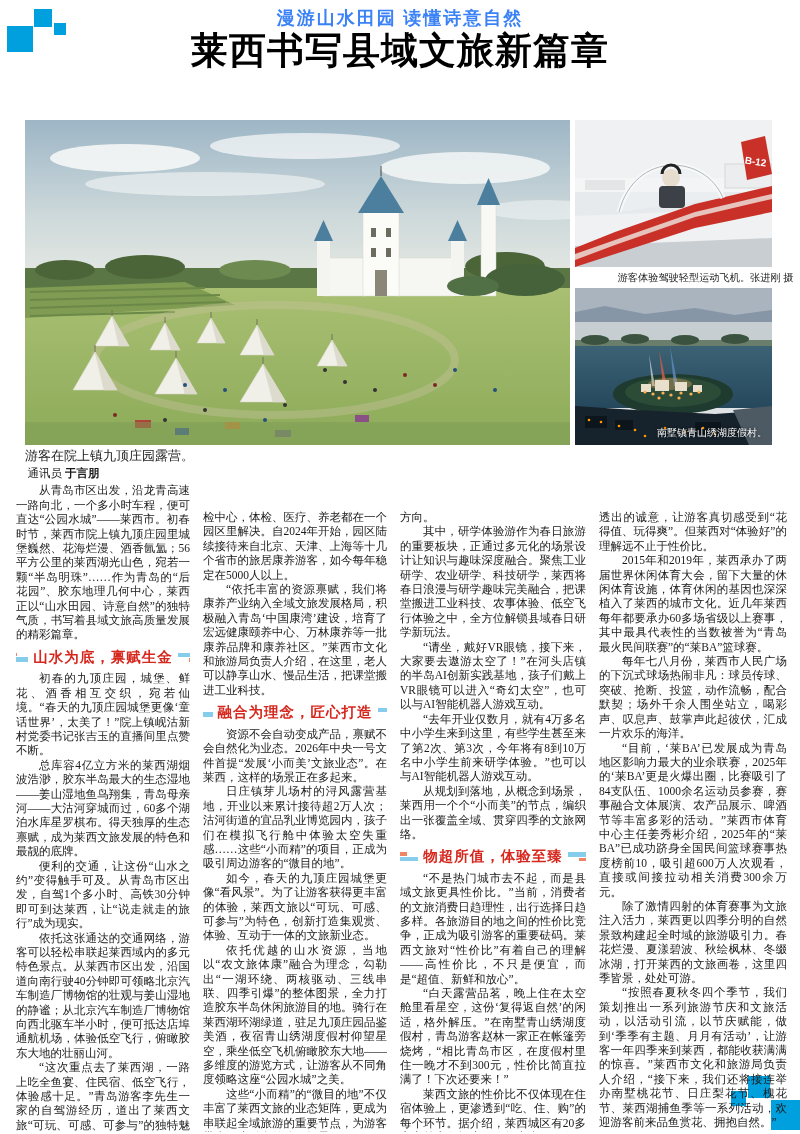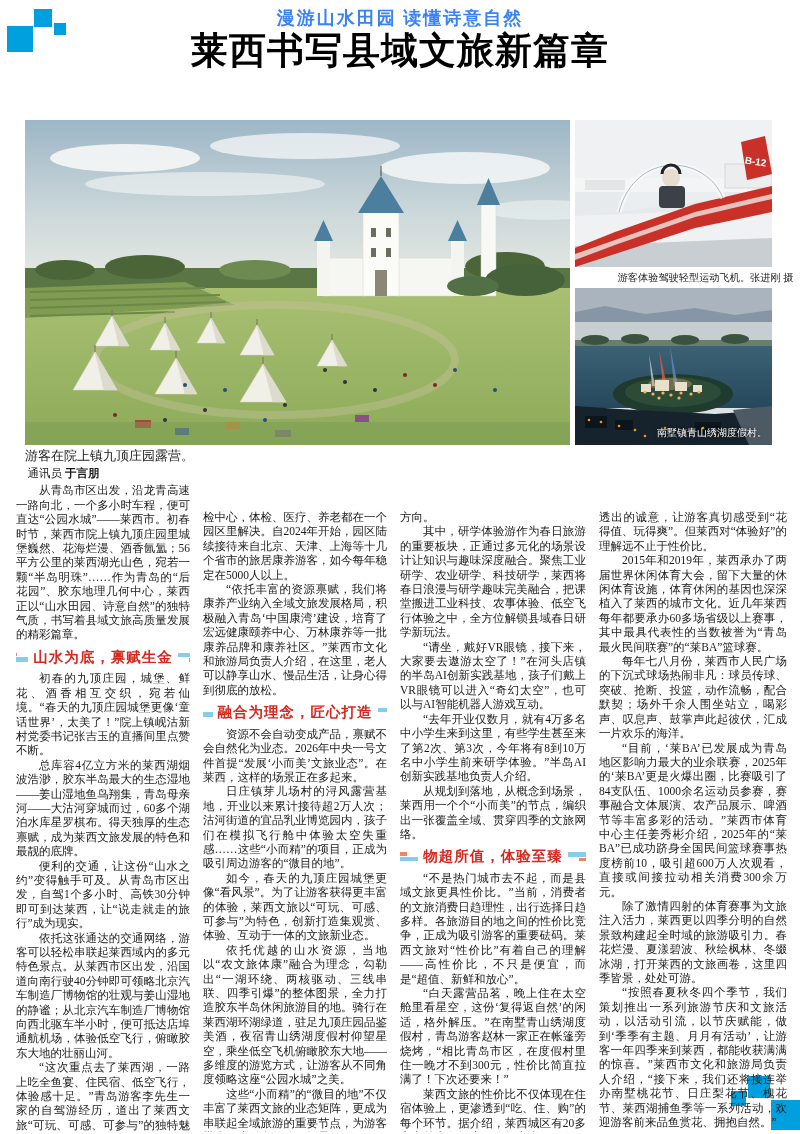--- a/index.html
+++ b/index.html
@@ -261,39 +261,39 @@
       <p>初春的九顶庄园，城堡、鲜花、酒香相互交织，宛若仙境。“春天的九顶庄园城堡更像‘童话世界’，太美了！”院上镇岘沽新村党委书记张吉玉的直播间里点赞不断。</p>
       <p>总库容4亿立方米的莱西湖烟波浩渺，胶东半岛最大的生态湿地——姜山湿地鱼鸟翔集，青岛母亲河——大沽河穿城而过，60多个湖泊水库星罗棋布。得天独厚的生态禀赋，成为莱西文旅发展的特色和最靓的底牌。</p>
       <p>便利的交通，让这份“山水之约”变得触手可及。从青岛市区出发，自驾1个多小时、高铁30分钟即可到达莱西，让“说走就走的旅行”成为现实。</p>
       <p>依托这张通达的交通网络，游客可以轻松串联起莱西域内的多元特色景点。从莱西市区出发，沿国道向南行驶40分钟即可领略北京汽车制造厂博物馆的壮观与姜山湿地的静谧；从北京汽车制造厂博物馆向西北驱车半小时，便可抵达店埠通航机场，体验低空飞行，俯瞰胶东大地的壮丽山河。</p>
       <p>“这次重点去了莱西湖，一路上吃全鱼宴、住民宿、低空飞行，体验感十足。”青岛游客李先生一家的自驾游经历，道出了莱西文旅“可玩、可感、可参与”的独特魅力。</p>
 
     </div>
 
     <div class="colm c2">
       <p class="cont">检中心，体检、医疗、养老都在一个园区里解决。自2024年开始，园区陆续接待来自北京、天津、上海等十几个省市的旅居康养游客，如今每年稳定在5000人以上。</p>
-      <p>“依托丰富的资源禀赋，我们将康养产业纳入全域文旅发展格局，积极融入青岛‘中国康湾’建设，培育了宏远健康颐养中心、万林康养等一批康养品牌和康养社区。”莱西市文化和旅游局负责人介绍，在这里，老人可以静享山水、慢品生活，让身心得到彻底的放松。</p>
+      <p>“依托丰富的资源禀赋，我们将康养产业纳入全域文旅发展格局，积极融入青岛‘中国康湾’建设，培育了宏远健康颐养中心、万林康养等一批康养品牌和康养社区。”莱西市文化和旅游局负责人介绍，在这里，老人可以静享山水、慢品生活，把课堂搬进工业科技。</p>
       <div class="sec">
           <span class="dash dl"></span>
           <span class="sect">融合为理念，匠心打造</span>
           <span class="dash dr"></span>
         </div>
       <p>资源不会自动变成产品，禀赋不会自然化为业态。2026年中央一号文件首提“发展‘小而美’文旅业态”。在莱西，这样的场景正在多起来。</p>
       <p>日庄镇芽儿场村的浔风露营基地，开业以来累计接待超2万人次；沽河街道的宜品乳业博览园内，孩子们在模拟飞行舱中体验太空失重感……这些“小而精”的项目，正成为吸引周边游客的“微目的地”。</p>
       <p>如今，春天的九顶庄园城堡更像“看风景”。为了让游客获得更丰富的体验，莱西文旅以“可玩、可感、可参与”为特色，创新打造集观赏、体验、互动于一体的文旅新业态。</p>
       <p>依托优越的山水资源，当地以“农文旅体康”融合为理念，勾勒出“一湖环绕、两核驱动、三线串联、四季引爆”的整体图景，全力打造胶东半岛休闲旅游目的地。骑行在莱西湖环湖绿道，驻足九顶庄园品鉴美酒，夜宿青山绣湖度假村仰望星空，乘坐低空飞机俯瞰胶东大地——多维度的游览方式，让游客从不同角度领略这座“公园水城”之美。</p>
       <p>这些“小而精”的“微目的地”不仅丰富了莱西文旅的业态矩阵，更成为串联起全域旅游的重要节点，为游客带来深度融合的体验场景。</p>
       <p>春日是市民游客出行的高峰期，莱西策划推出了山水田园游、研学体验游、康养旅居游、体育休闲游四大重点</p>
     </div>
 
     <div class="colm c3">
       <p class="cont">方向。</p>
       <p>其中，研学体验游作为春日旅游的重要板块，正通过多元化的场景设计让知识与趣味深度融合。聚焦工业研学、农业研学、科技研学，莱西将春日浪漫与研学趣味完美融合，把课堂搬进工业科技、农事体验、低空飞行体验之中，全方位解锁县域春日研学新玩法。</p>
       <p>“请坐，戴好VR眼镜，接下来，大家要去遨游太空了！”在河头店镇的半岛AI创新实践基地，孩子们戴上VR眼镜可以进入“奇幻太空”，也可以与AI智能机器人游戏互动。</p>
-      <p>“去年开业仅数月，就有4万多名中小学生来到这里，有些学生甚至来了第2次、第3次，今年将有8到10万名中小学生前来研学体验。”半岛AI创新实践基地负责人介绍。</p>
+      <p>“去年开业仅数月，就有4万多名中小学生来到这里，有些学生甚至来了第2次、第3次，今年将有8到10万名中小学生前来研学体验。”也可以与AI智能机器人游戏互动。</p>
       <p>从规划到落地，从概念到场景，莱西用一个个“小而美”的节点，编织出一张覆盖全域、贯穿四季的文旅网络。</p>
       <div class="sec">
           <span class="dash dl"></span>
           <span class="sect">物超所值，体验至臻</span>
           <span class="dash dr"></span>
         </div>
       <p>“不是热门城市去不起，而是县域文旅更具性价比。”当前，消费者的文旅消费日趋理性，出行选择日趋多样。各旅游目的地之间的性价比竞争，正成为吸引游客的重要砝码。莱西文旅对“性价比”有着自己的理解——高性价比，不只是便宜，而是“超值、新鲜和放心”。</p>
       <p>“白天露营品茗，晚上住在太空舱里看星空，这份‘复得返自然’的闲适，格外解压。”在南墅青山绣湖度假村，青岛游客赵林一家正在帐篷旁烧烤，“相比青岛市区，在度假村里住一晚才不到300元，性价比简直拉满了！下次还要来！”</p>
       <p>莱西文旅的性价比不仅体现在住宿体验上，更渗透到“吃、住、购”的每个环节。据介绍，莱西城区有20多家高档商务酒店，价格实惠、服务周到；马连庄甜瓜、有机蓝莓等时令果蔬现采现吃；九顶葡萄酒、官道小米、宜品羊奶粉等莱西优品，既适合现场品鉴，也方便打包带走。</p>
 

